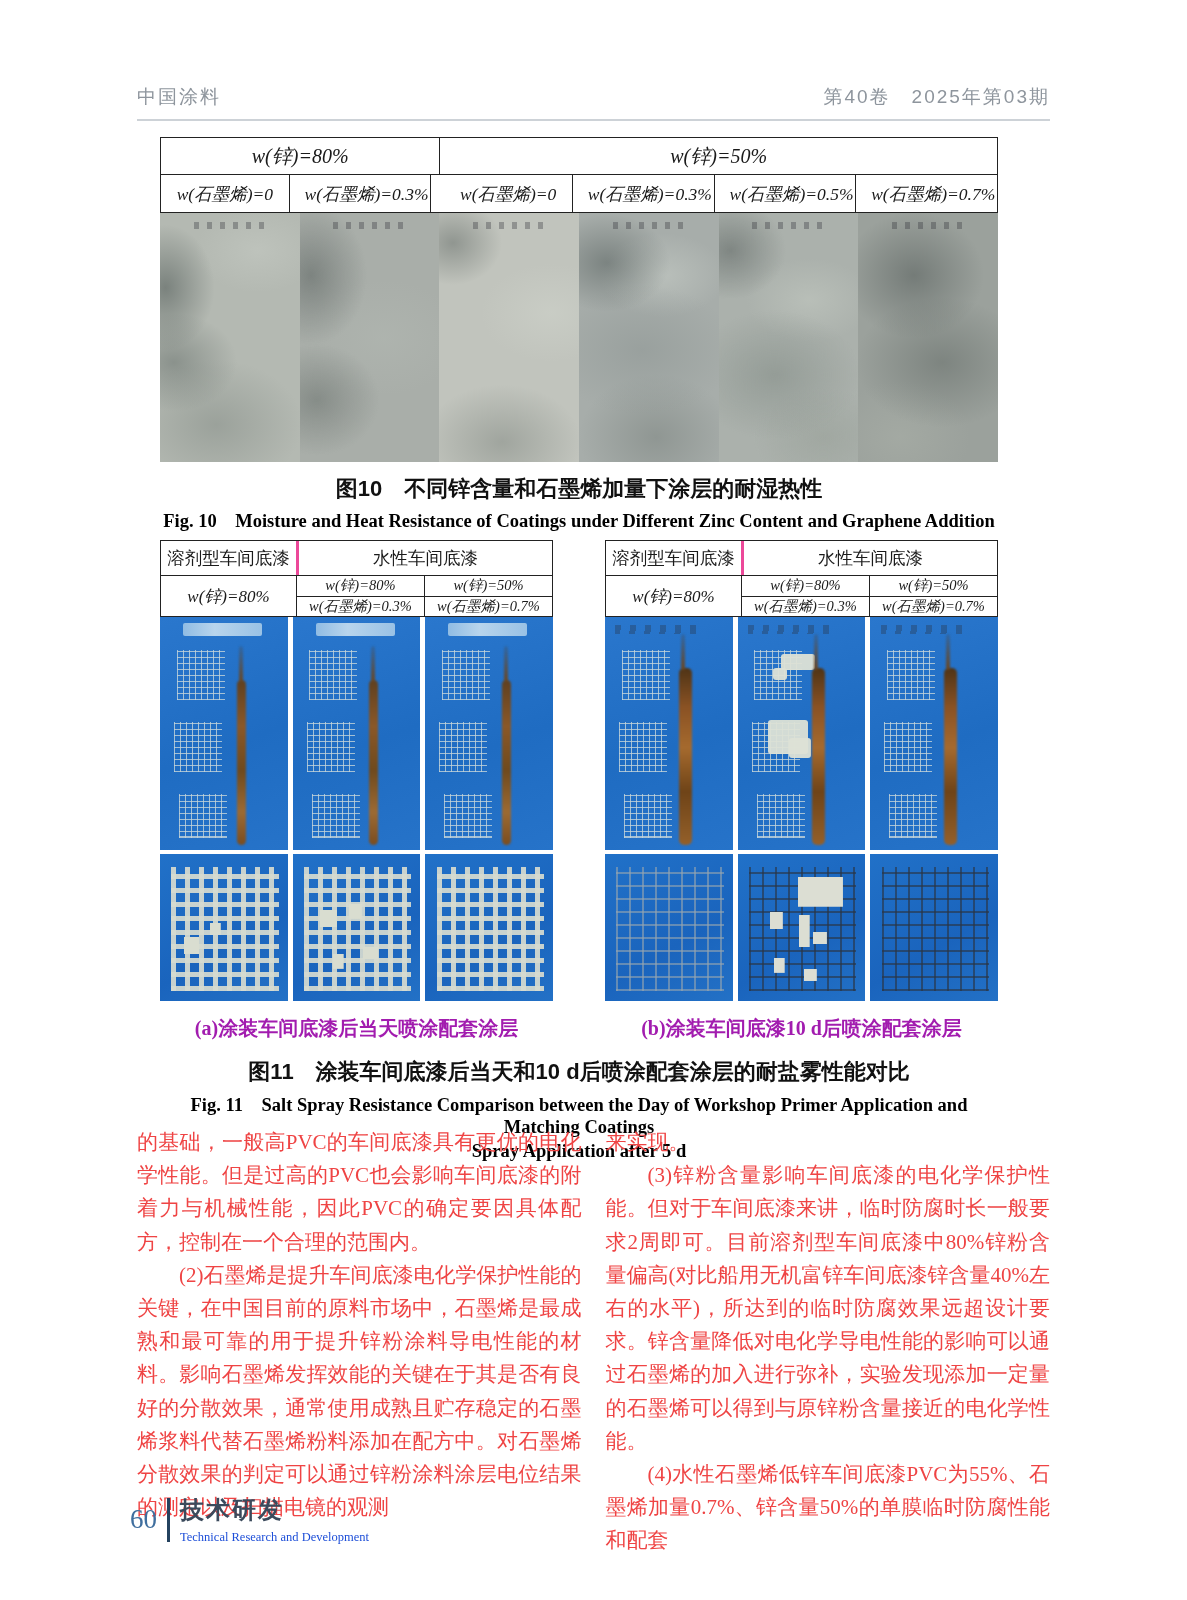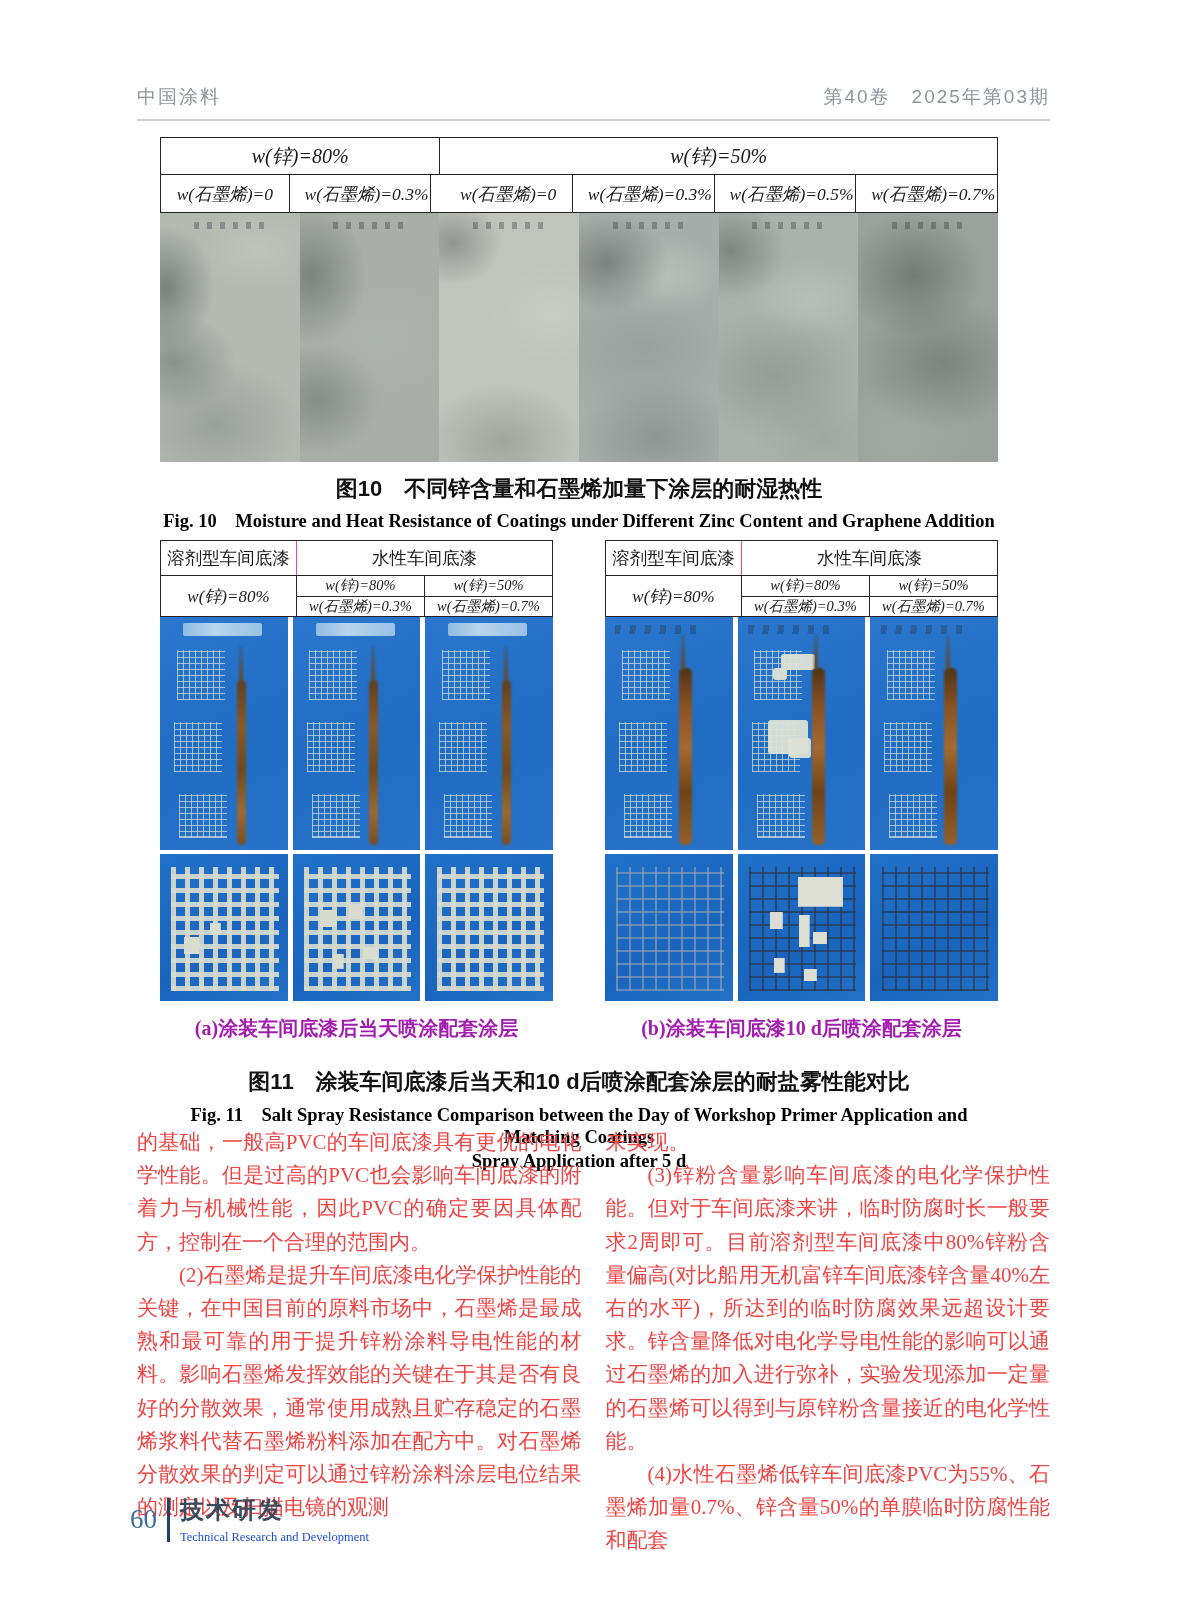--- a/index.html
+++ b/index.html
@@ -61,21 +61,21 @@
   .cap-cn{margin-top:12px;text-align:center;font-size:22px;font-weight:bold;color:#111;}
   .cap-en{margin-top:4px;text-align:center;font-size:18.5px;font-weight:bold;
           font-family:"Liberation Serif",serif;color:#000000;}
 
   
   .fig11{position:absolute;left:160px;top:540px;width:838px;}
   .groups{display:flex;justify-content:space-between;}
   .group{width:393px;}
   .g-head{border:1.5px solid #222;font-family:"Liberation Serif",serif;}
   .gh-r1{display:flex;height:34px;border-bottom:1px solid #222;}
-  .gh-r1 .gh-c1{width:34.5%;border-right:1px solid #ec4899;display:flex;align-items:center;
+  .gh-r1 .gh-c1{width:34.5%;border-right:3px solid #ec4899;display:flex;align-items:center;
                 justify-content:center;font-size:17.5px;font-family:Liberation Mono, monospace;}
   .gh-r1 .gh-c2{flex:1;display:flex;align-items:center;justify-content:center;font-size:17.5px;}
   .gh-r2{display:flex;height:40px;}
   .gh-r2 .gh-c1{width:34.5%;border-right:1px solid #222;display:flex;align-items:center;
                 justify-content:center;font-size:17px;font-style:italic;}
   .gh-sub{flex:1;display:flex;}
   .gh-col{flex:1;display:flex;flex-direction:column;}
   .gh-col + .gh-col{border-left:1px solid #222;}
   .gh-col div{flex:1;display:flex;align-items:center;justify-content:center;
               font-size:14.5px;font-style:italic;}
@@ -128,21 +128,21 @@
       background-size:14% 14%,10% 10%;background-position:14% 66%,40% 50%;}
   .group.b .sp-bot.bm::after{background-image:
       linear-gradient(#dcded3,#dcded3),linear-gradient(#dcded3,#dcded3),
       linear-gradient(#dcded3,#dcded3),linear-gradient(#dcded3,#dcded3),
       linear-gradient(#dcded3,#dcded3),linear-gradient(#dcded3,#dcded3);
       background-size:42% 24%,12% 14%,10% 26%,13% 10%,10% 12%,12% 10%;
       background-position:78% 10%,22% 42%,52% 52%,68% 58%,26% 84%,58% 92%;}
   .subcaps{display:flex;justify-content:space-between;margin-top:14px;}
   .subcap{width:393px;text-align:center;font-size:20px;font-weight:bold;color:#a21caf;
           font-family:"Liberation Serif",serif;}
-  .fig11 .cap-cn{margin-top:25px;}
+  .fig11 .cap-cn{margin-top:15px;}
   .fig11 .cap-en{margin-top:5px;}
   .fig11 .cap-en.l2{margin-top:3px;}
 
   
   .body-text{position:absolute;left:137px;top:1126px;width:913px;display:flex;gap:24px;}
   .btcol{flex:1;font-family:"Liberation Serif","DejaVu Serif",serif;font-size:21px;
          line-height:33.2px;text-align:justify;color:#ef4444;}
   .btcol p{margin:0;}
   .btcol p.ind{text-indent:2em;}
 

